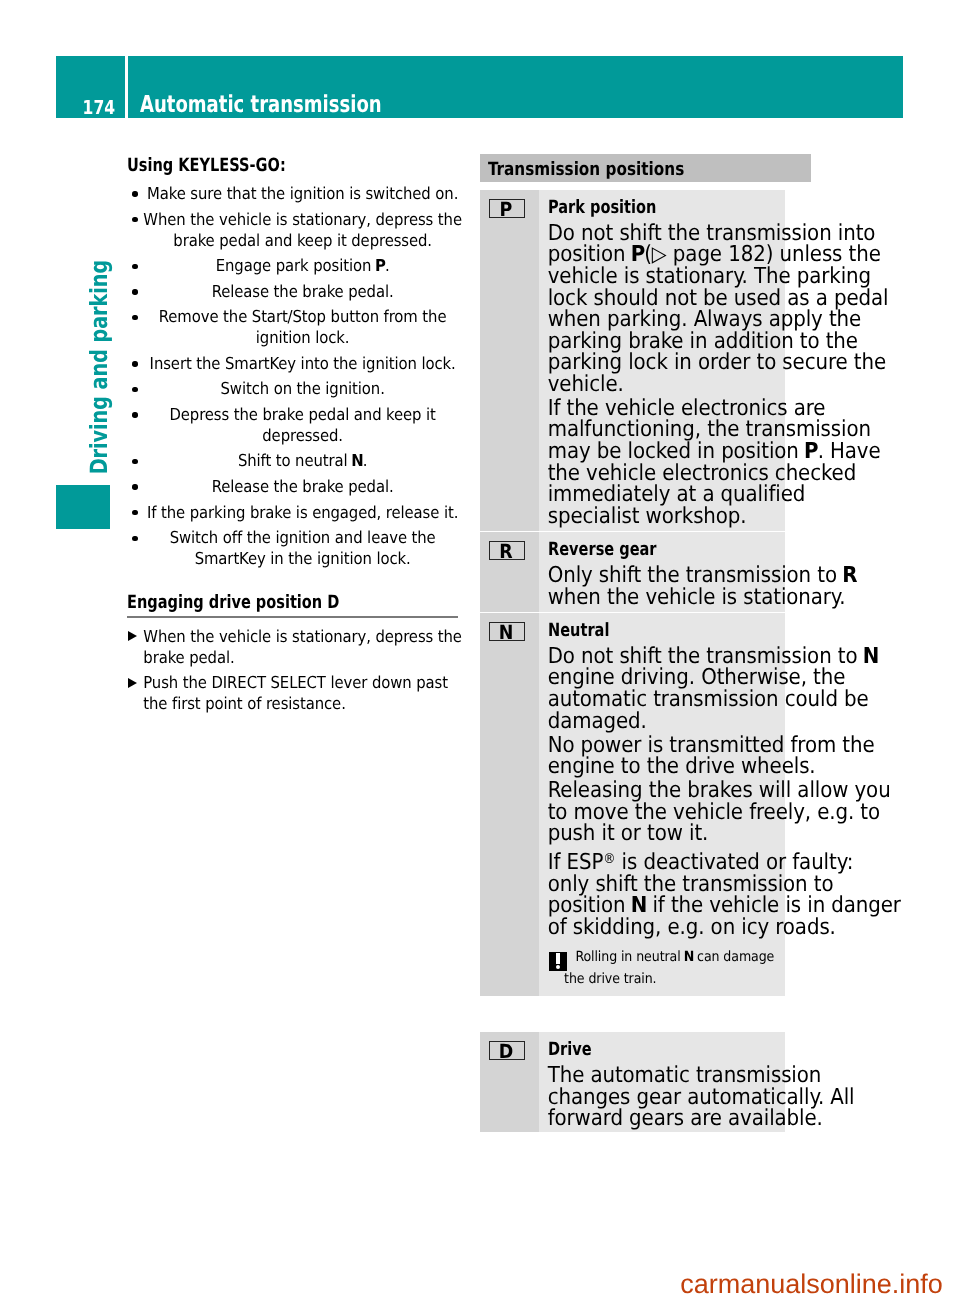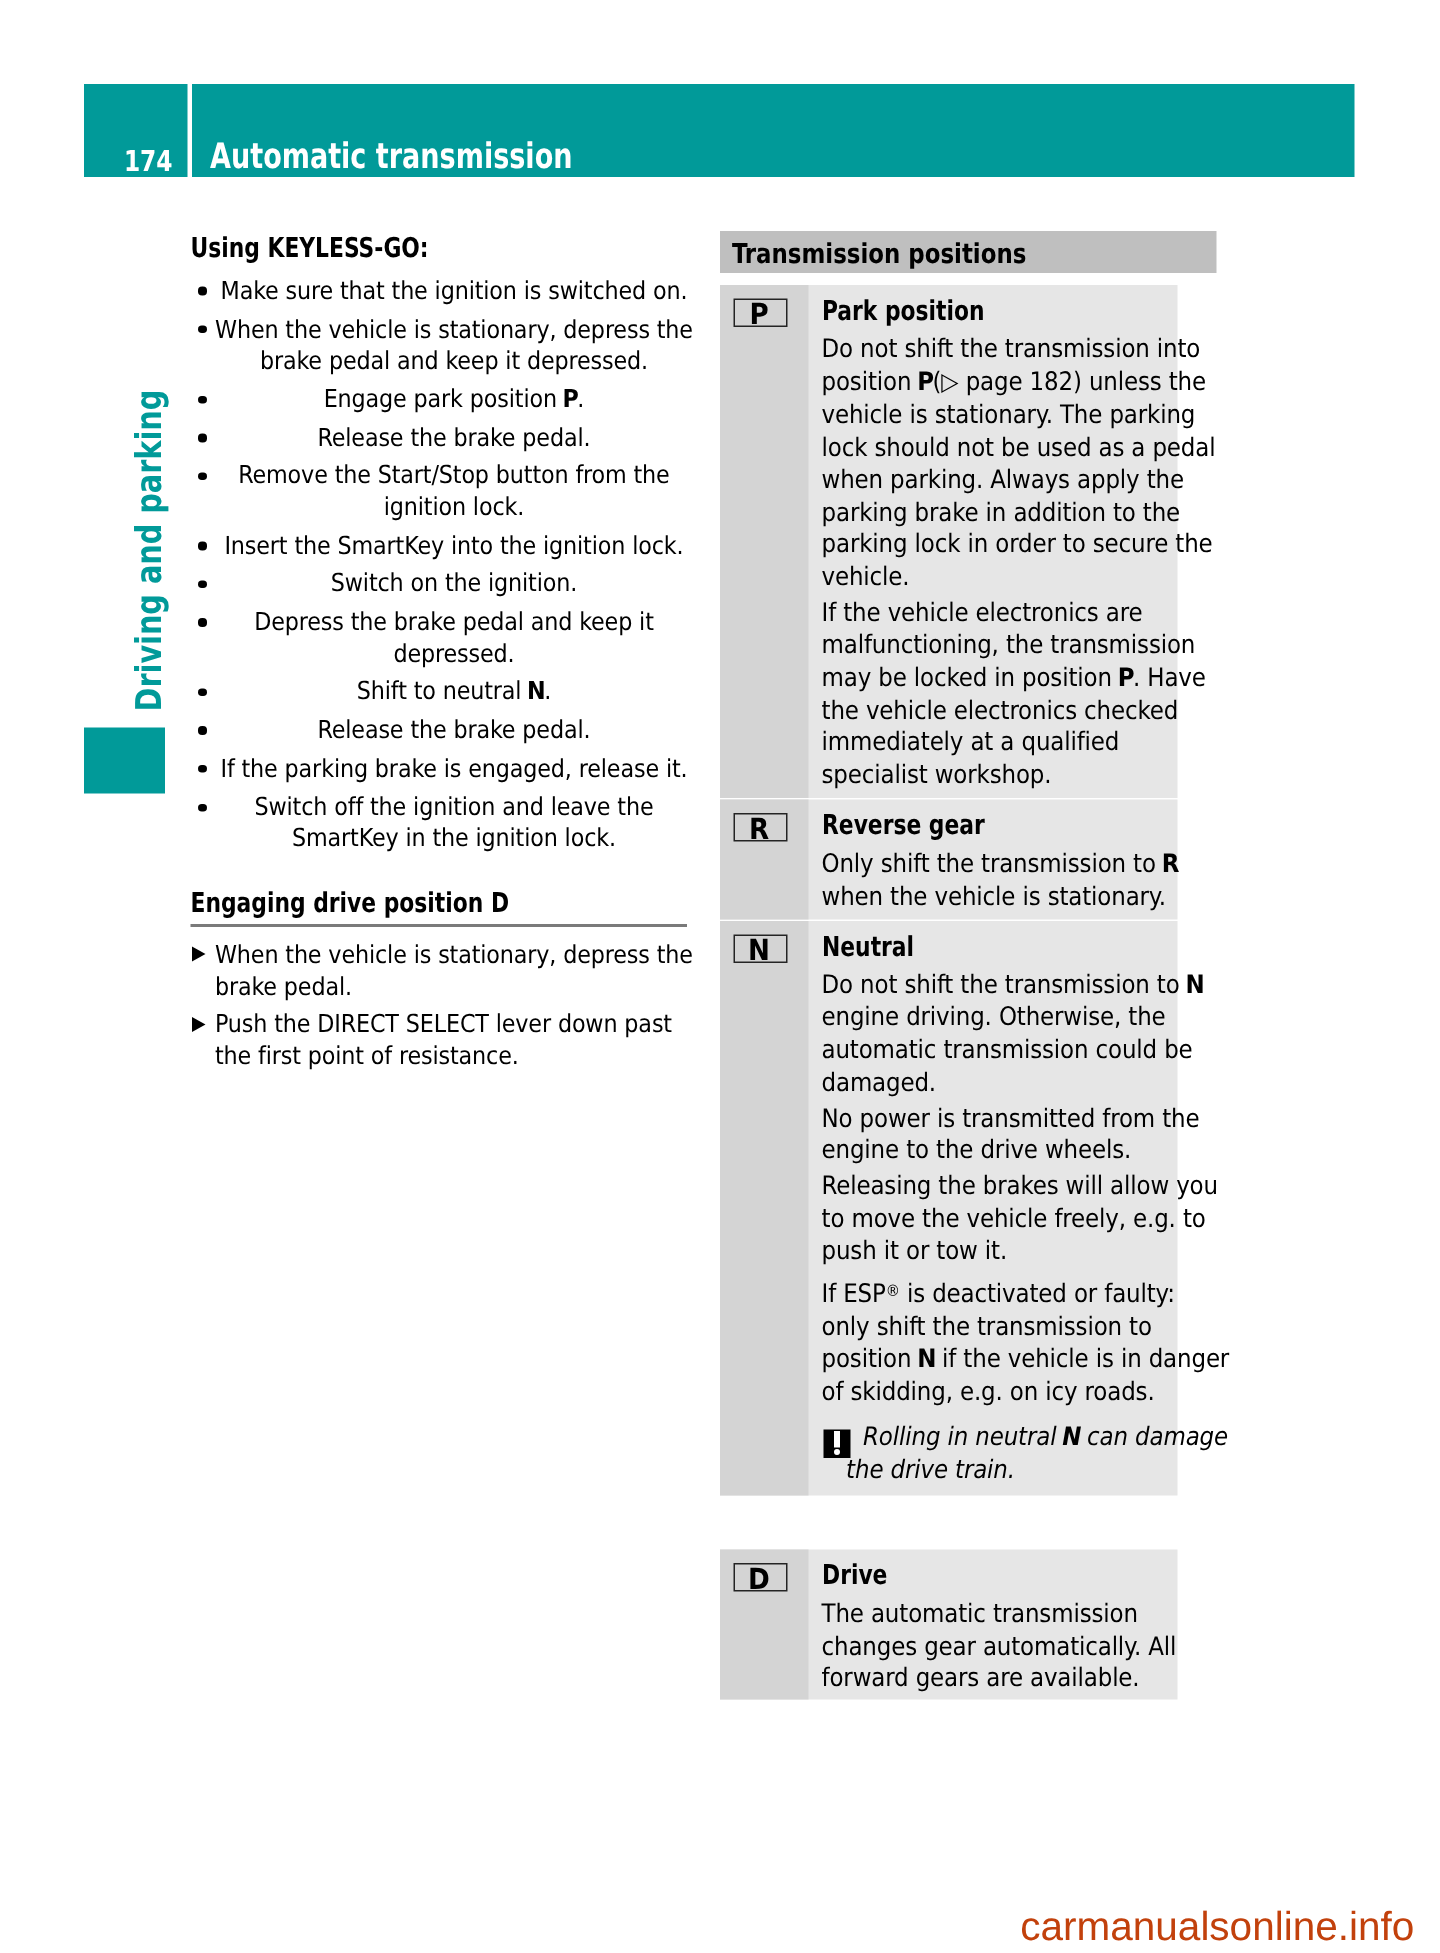--- a/index.html
+++ b/index.html
@@ -50,28 +50,28 @@
   .hrule{position:relative;background:#7a7a7a;height:1.3px;width:331px;margin-top:9.5px;}
 
   
   .trow{position:relative;background:#e6e6e6;margin-top:1.2px;}
   #tbl-rows .trow:first-child{margin-top:0;}
   #tbl-rows .trow:last-child .rcol{padding-bottom:2.5px;margin-top:36px;}
   .trow .lcol{position:absolute;left:0;top:0;bottom:0;width:58.8px;background:#d4d4d4;}
   .trow .rcol{position:relative;margin-left:58.8px;padding:0 6px 3.75px 8.9px;}
   .trow .rh{position:static;display:block;padding-top:9.0px;font-size:18.3px;font-weight:700;line-height:1;
     transform:scaleX(0.885);transform-origin:left top;height:13.3px;}
-  .trow p.rt{position:static;margin:0;padding-top:2.6px;font-size:17px;line-height:21.55px;}
+  .trow p.rt{position:static;margin:0;padding-top:2.6px;font-size:22px;line-height:21.55px;}
   .trow p.rt.has-sup{padding-top:7.1px;}
   .trow p.rt:first-of-type{padding-top:10.6px;}
   .gearbox{position:absolute;left:9.2px;top:9.1px;width:36px;height:19px;
       border:1.5px solid #242424;box-sizing:border-box;background:transparent;}
   .gearbox span{position:absolute;left:0;right:0;top:-0.2px;text-align:center;
       font-size:19.4px;font-weight:700;line-height:1;padding-left:0px;padding-right:2.4px;letter-spacing:0;}
-  .warn{position:relative;padding-left:16.4px;padding-top:8.7px;padding-bottom:2.3px;font-size:17px;line-height:21.55px;font-style:italic;}
+  .warn{position:relative;padding-left:16.4px;padding-top:8.7px;padding-bottom:2.3px;font-size:14px;line-height:21.55px;}
   .warn .ln.first{padding-left:11.3px;}
   .warn .wb{position:absolute;left:1.3px;top:14.1px;width:18.3px;height:18.2px;background:#000;}
   .warn .wb .bar{position:absolute;left:7.5px;top:0.8px;width:3.2px;height:10.6px;background:#fff;}
   .warn .wb .dt{position:absolute;left:6.9px;top:12.6px;width:3.9px;height:4.0px;border-radius:50%;background:#fff;}
   sup{font-size:0.62em;line-height:0;vertical-align:baseline;position:relative;top:-0.42em;}
   .ln{display:block;white-space:nowrap;letter-spacing:-0.09px;}
   .pref{font-size:0.98em;}
 </style>
 </head>
 <body>

